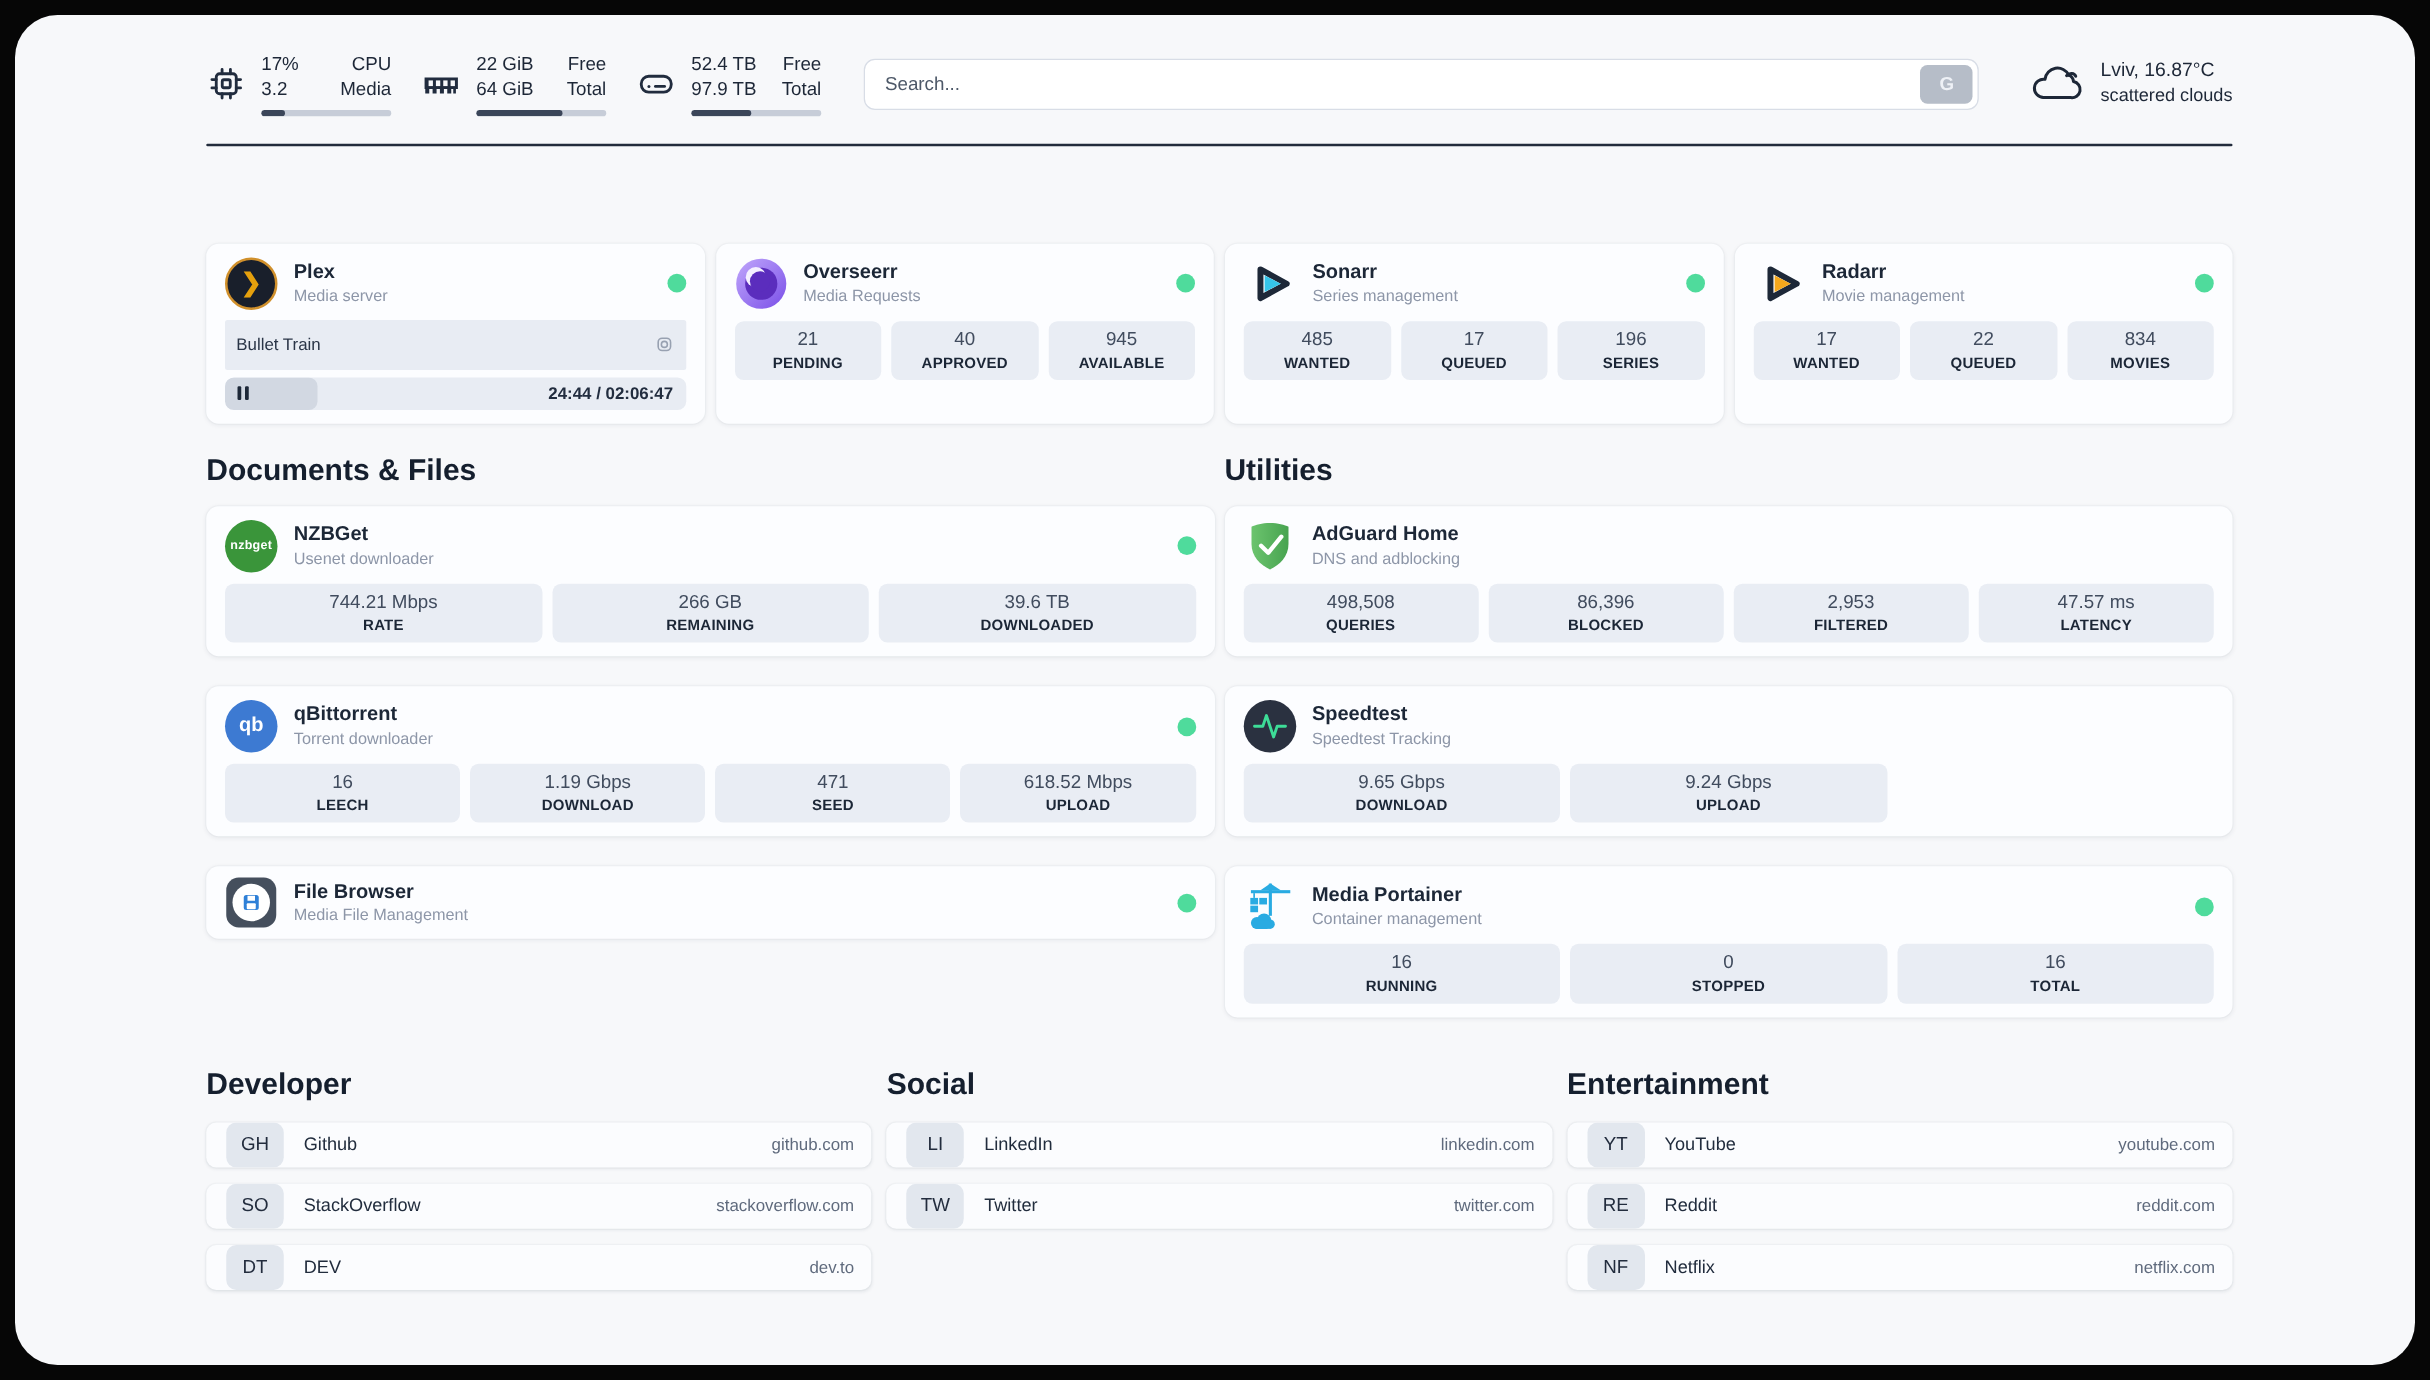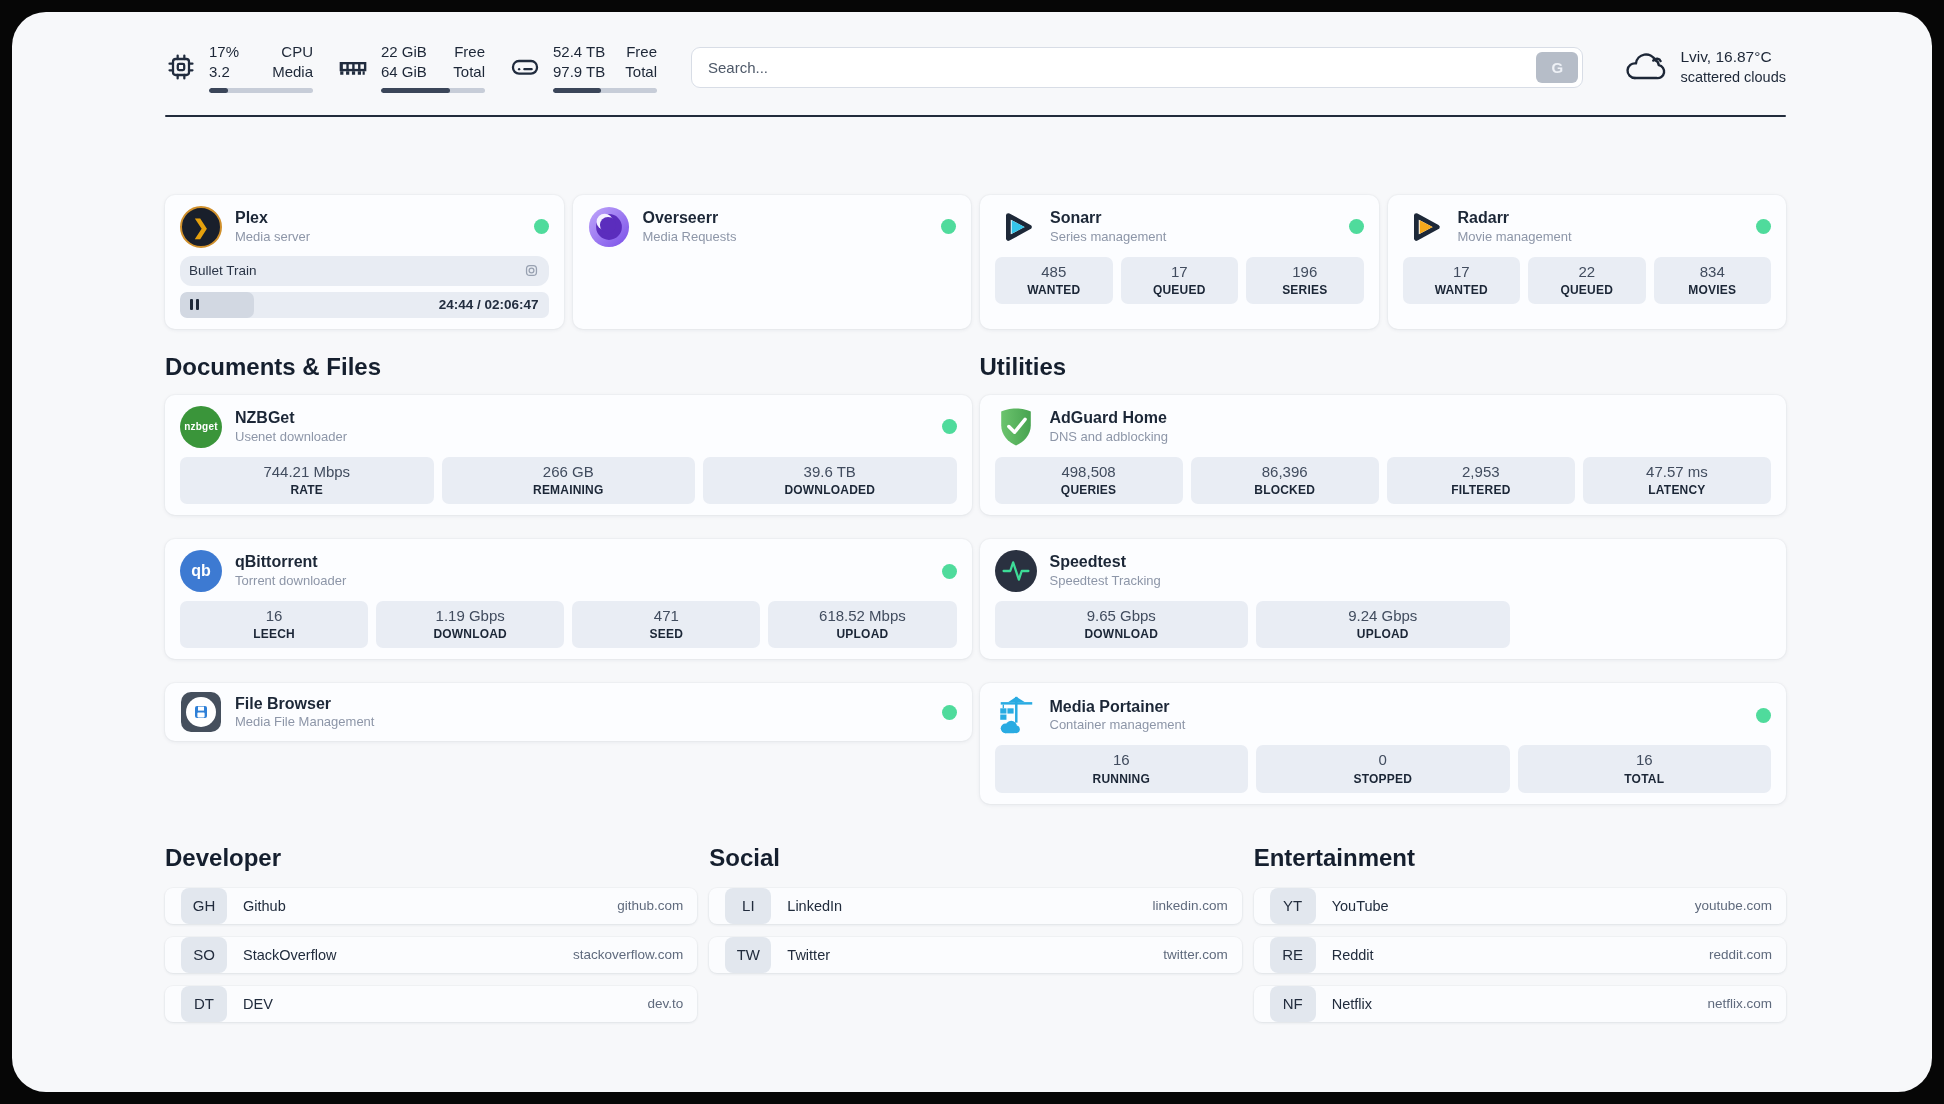--- a/index.html
+++ b/index.html
@@ -63,21 +63,21 @@
 
   .stats{margin-top:9px;display:grid;gap:8px;}
   .stats.c3{grid-template-columns:repeat(3,1fr);}
   .stats.c4{grid-template-columns:repeat(4,1fr);}
   .stat{background:#e9edf4;border-radius:7px;text-align:center;padding:5px 4px 6px;}
   .stat-value{font-size:15px;color:#414c5e;line-height:1.35;}
   .stat-label{font-size:12px;font-weight:700;color:#1b2636;letter-spacing:.2px;line-height:1.35;}
 
   
   .np-row{
-    margin-top:8px;height:30px;background:#e8ecf3;border-radius:12px;display:flex;align-items:center;
+    margin-top:8px;height:40px;background:#e8ecf3;border-radius:2px;display:flex;align-items:center;
     padding:0 9px;font-size:13.5px;font-weight:500;color:#2a3547;
   }
   .np-icon{margin-left:auto;display:flex;color:#98a1b1;}
   .np-icon svg{width:17px;height:17px;}
   .progress-row{margin-top:6px;height:26px;background:#e8ecf3;border-radius:7px;position:relative;overflow:hidden;}
   .progress-fill{height:100%;background:#d2d8e2;border-radius:7px;display:flex;align-items:center;padding-left:10px;box-sizing:border-box;}
   .pause-btn{display:flex;gap:3px;background:none;border:none;padding:0;cursor:pointer;}
   .pause-btn span{display:block;width:3px;height:11px;background:#1d2838;border-radius:1px;}
   .time-text{position:absolute;right:10px;top:0;height:26px;display:flex;align-items:center;font-size:13.5px;font-weight:600;color:#222d3f;}
 
@@ -265,20 +265,34 @@
                 <circle cx="22" cy="22" r="13.5" fill="#5b2dbd"></circle>
                 <circle cx="17.5" cy="16.5" r="8.5" fill="#f4f0ff"></circle>
                 <circle cx="21" cy="20" r="8.5" fill="#5b2dbd"></circle>
               </svg>
             </div>
             <div class="app-text">
               <div class="app-name">Overseerr</div>
               <div class="app-sub">Media Requests</div>
             </div>
             <span class="status-dot"></span>
+          </div>
+          <div class="stats c3">
+            <div class="stat">
+              <div class="stat-value">21</div>
+              <div class="stat-label">PENDING</div>
+            </div>
+            <div class="stat">
+              <div class="stat-value">40</div>
+              <div class="stat-label">APPROVED</div>
+            </div>
+            <div class="stat">
+              <div class="stat-value">945</div>
+              <div class="stat-label">AVAILABLE</div>
+            </div>
           </div>
         </div>
 
         <div class="card">
           <div class="card-head">
             <div class="app-icon">
               <svg viewBox="0 0 44 44">
                 <path d="M14 10 L36 22 L14 34 Z" fill="none" stroke="#1d2838" stroke-width="5" stroke-linejoin="round"></path>
                 <path d="M17.5 15 L31 22 L17.5 29 Z" fill="#35c5ea"></path>
               </svg>

